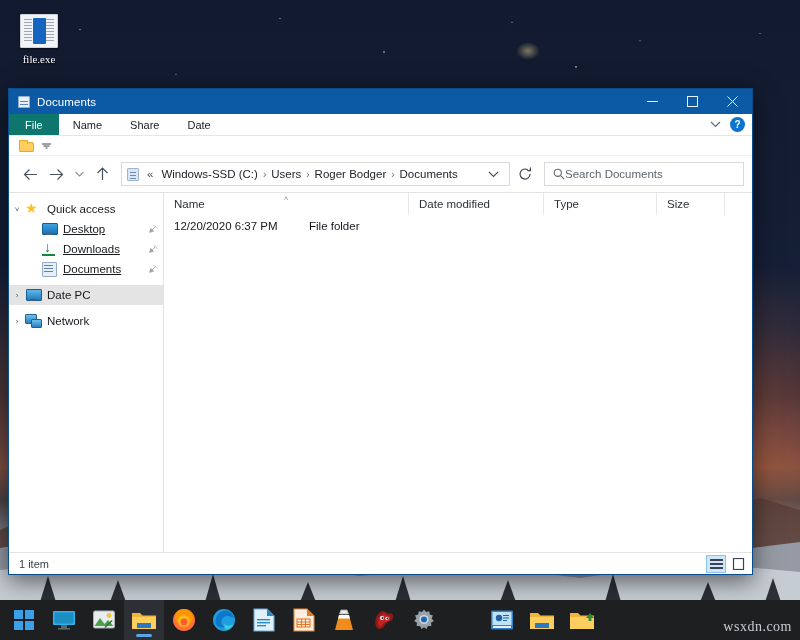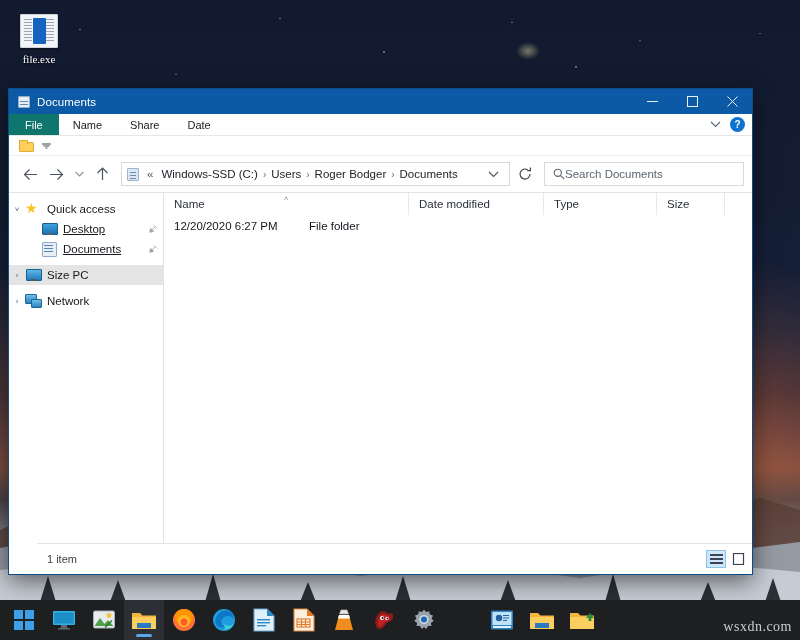--- a/index.html
+++ b/index.html
@@ -289,22 +289,22 @@
     content: ""; position: absolute; left: 0; top: 2px; width: 15px; height: 11px;
     background: #ffce5c; border: 1px solid #e3ab32; border-radius: 1px 2px 1px 1px;
   }
   .rowfolder::after {
     content: ""; position: absolute; left: 0; top: 0; width: 7px; height: 3px;
     background: #ffce5c; border: 1px solid #e3ab32; border-bottom: none; border-radius: 1px 1px 0 0;
   }
 
   
   .status {
-    height: 31px; flex: none; border-top: 1px solid #e3e3e3; background: #ffffff;
-    display: flex; align-items: center; padding: 0 4px 0 10px; font-size: 11px; color: #3a4149; margin-left: 28px;
+    height: 22px; flex: none; border-top: 1px solid #e3e3e3; background: #ffffff;
+    display: flex; align-items: center; padding: 0 4px 0 10px; font-size: 11px; color: #3a4149;
   }
   .status .grow { flex: 1; }
   .viewbtn {
     width: 20px; height: 18px; display: flex; align-items: center; justify-content: center;
     cursor: default; margin-left: 2px; border: 1px solid transparent;
   }
   .viewbtn.active { background: #cde6fa; border-color: #8fc2ea; }
 
   
   #taskbar {
@@ -477,32 +477,42 @@
           <span class="ic desktop"></span>
           <span class="txt">Desktop</span>
           <span class="pin">
             <svg width="9" height="9" viewBox="0 0 9 9">
                 <path d="M2,0.5 L7,0.5 M4.5,0.5 L4.5,5 M2.5,5 L6.5,5 L4.5,8.5 Z" fill="#9aa2ac" stroke="#9aa2ac" stroke-width="0.8"></path>
               </svg>
           </span>
         </div>
         <div class="navitem indent">
           <span class="exp"></span>
+          <span class="ic download"></span>
+          <span class="txt">Downloads</span>
+          <span class="pin">
+            <svg width="9" height="9" viewBox="0 0 9 9">
+                <path d="M2,0.5 L7,0.5 M4.5,0.5 L4.5,5 M2.5,5 L6.5,5 L4.5,8.5 Z" fill="#9aa2ac" stroke="#9aa2ac" stroke-width="0.8"></path>
+              </svg>
+          </span>
+        </div>
+        <div class="navitem indent">
+          <span class="exp"></span>
           <span class="ic docs"></span>
           <span class="txt">Documents</span>
           <span class="pin">
             <svg width="9" height="9" viewBox="0 0 9 9">
                 <path d="M2,0.5 L7,0.5 M4.5,0.5 L4.5,5 M2.5,5 L6.5,5 L4.5,8.5 Z" fill="#9aa2ac" stroke="#9aa2ac" stroke-width="0.8"></path>
               </svg>
           </span>
         </div>
         <div class="navitem sel" style="margin-top:6px;">
           <span class="exp">›</span>
           <span class="ic pc"></span>
-          <span class="txt">Size PC</span>
+          <span class="txt">Date PC</span>
         </div>
         <div class="navitem" style="margin-top:6px;">
           <span class="exp">›</span>
           <span class="ic net"></span>
           <span class="txt">Network</span>
         </div>
       </div>
 
       <div class="list">
         <div class="colhead">
@@ -517,21 +527,21 @@
             <span>Type</span>
           </div>
           <div class="col c-size">
             <span>Size</span>
           </div>
           <div class="col c-rest"></div>
         </div>
 
         <div class="rows">
           <div class="row">
-            <div class="c c-date">12/20/2020 6:27 PM</div>
+            <div class="c c-date">12/20/2020 6:37 PM</div>
             <div class="c c-type">File folder</div>
             <div class="c c-size"></div>
           </div>
         </div>
       </div>
     </div>
 
     <div class="status">
       <span>1 item</span>
       <span class="grow"></span>

